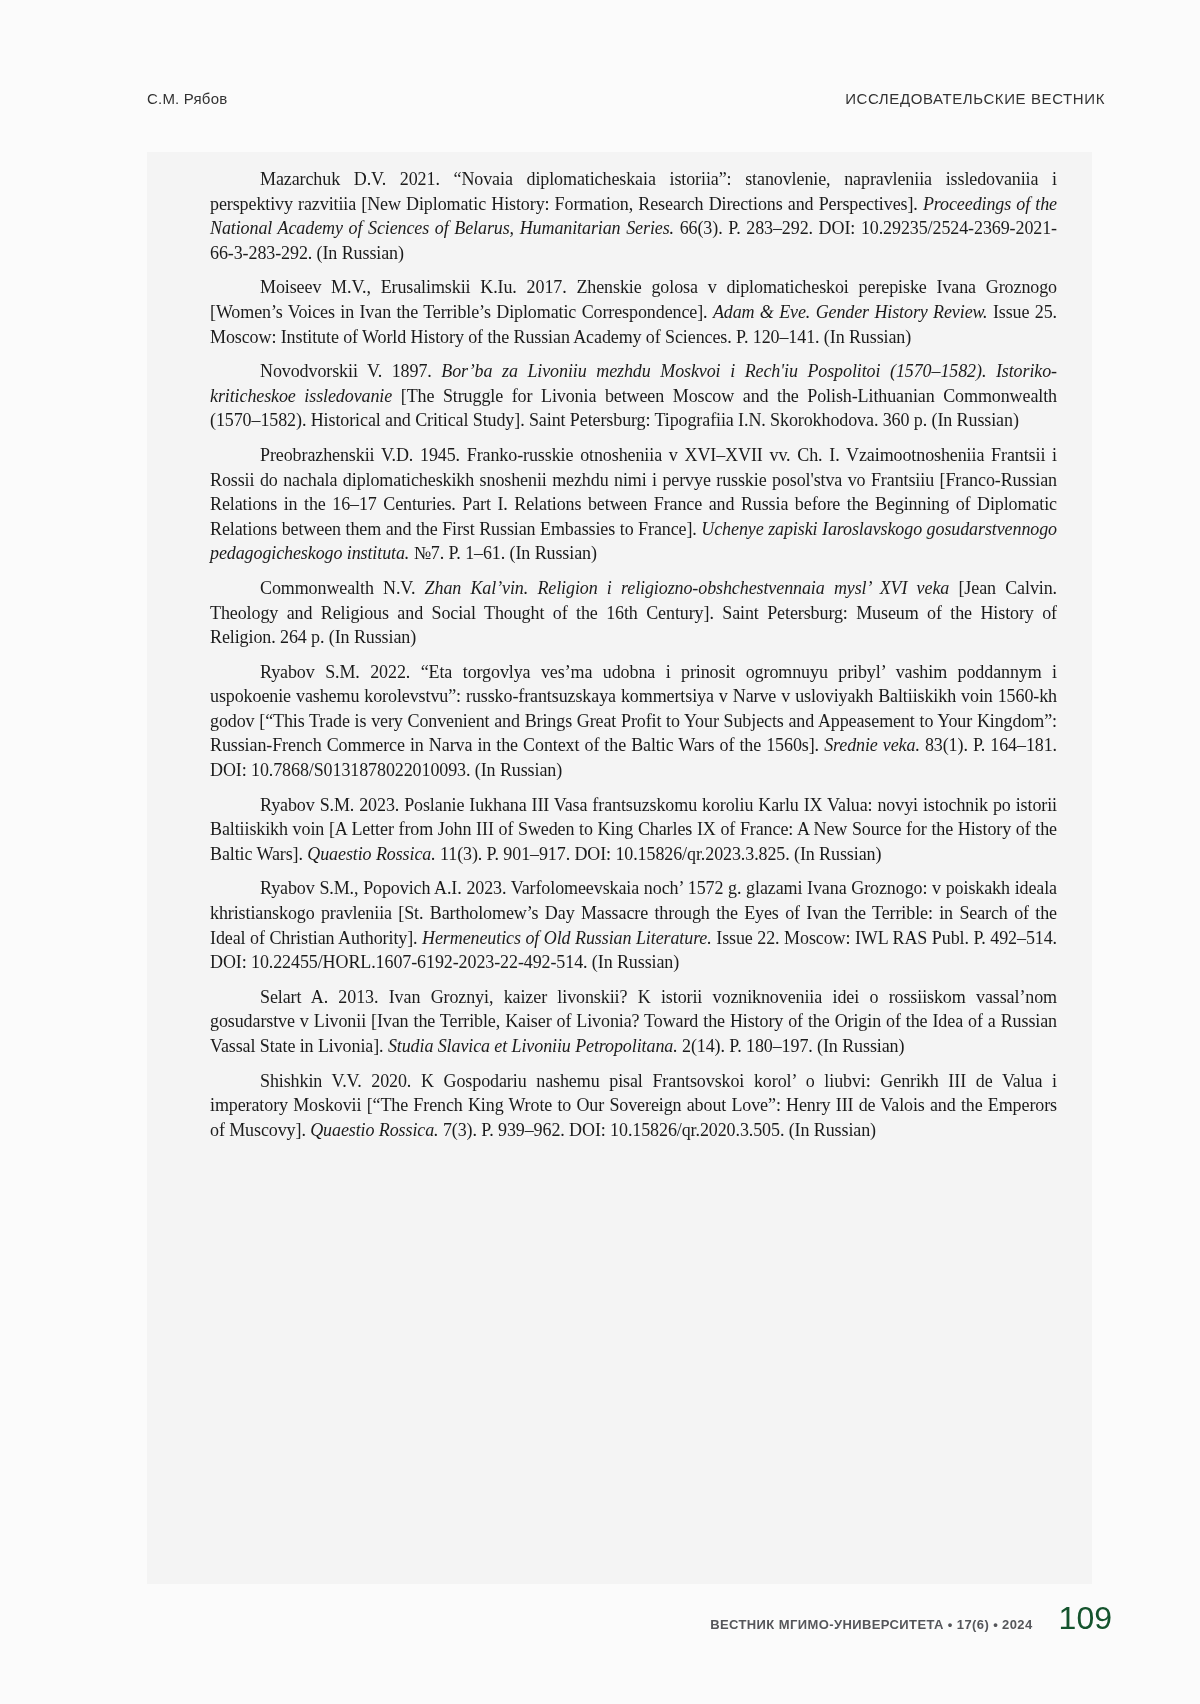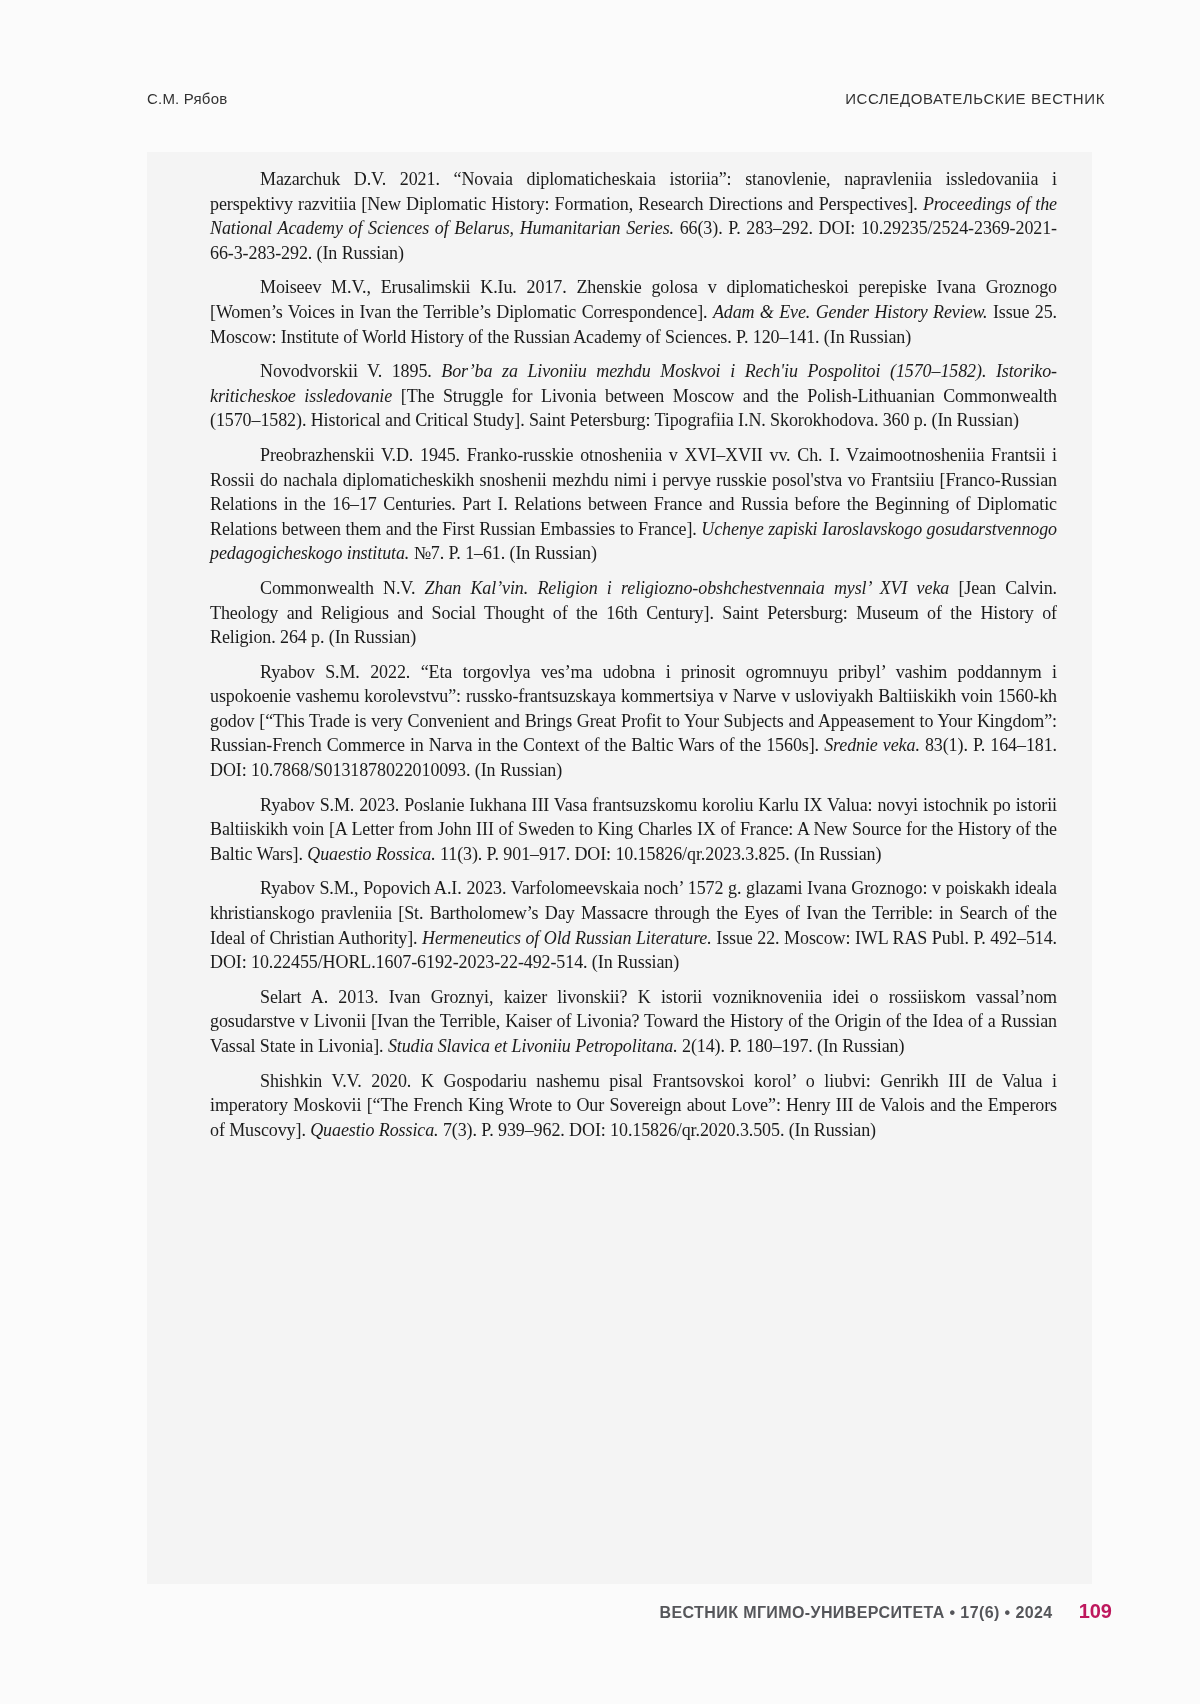--- a/index.html
+++ b/index.html
@@ -36,40 +36,40 @@
     letter-spacing: -0.1px;
   }
   .refs p.ref span.it { font-style: italic; }
   .page-footer {
     position: absolute;
     right: 88px; top: 1600px;
     display: flex; align-items: baseline; gap: 26px;
     font-family: "Liberation Sans", sans-serif;
   }
   .journal-line {
-    font-size: 16px; font-weight: bold;
+    font-size: 13px; font-weight: bold;
     color: #55565a; letter-spacing: 0.4px;
   }
   .page-number {
-    font-size: 20px; font-weight: bold; color: #be185d;
+    font-size: 32px; font-weight: normal; color: #14532d;
   }
 </style>
 </head>
 <body>
 
 <div class="page-header">
   <span class="author">С.М. Рябов</span>
   <span class="section">ИССЛЕДОВАТЕЛЬСКИЕ ВЕСТНИК</span>
 </div>
 
 <div class="content-box">
   <div class="refs">
       <p class="ref"><span>Mazarchuk D.V. 2021. “Novaia diplomaticheskaia istoriia”: stanovlenie, napravleniia issledovaniia i perspektivy razvitiia [New Diplomatic History: Formation, Research Directions and Perspectives]. </span><span class="it">Proceedings of the National Academy of Sciences of Belarus, Humanitarian Series.</span><span> 66(3). P. 283–292. DOI: 10.29235/2524-2369-2021-66-3-283-292. (In Russian)</span></p>
       <p class="ref"><span>Moiseev M.V., Erusalimskii K.Iu. 2017. Zhenskie golosa v diplomaticheskoi perepiske Ivana Groznogo [Women’s Voices in Ivan the Terrible’s Diplomatic Correspondence]. </span><span class="it">Adam &amp; Eve. Gender History Review.</span><span> Issue 25. Moscow: Institute of World History of the Russian Academy of Sciences. P. 120–141. (In Russian)</span></p>
-      <p class="ref"><span>Novodvorskii V. 1895. </span><span class="it">Bor’ba za Livoniiu mezhdu Moskvoi i Rech'iu Pospolitoi (1570–1582). Istoriko-kriticheskoe issledovanie</span><span> [The Struggle for Livonia between Moscow and the Polish-Lithuanian Commonwealth (1570–1582). Historical and Critical Study]. Saint Petersburg: Tipografiia I.N. Skorokhodova. 360 p. (In Russian)</span></p>
+      <p class="ref"><span>Novodvorskii V. 1897. </span><span class="it">Bor’ba za Livoniiu mezhdu Moskvoi i Rech'iu Pospolitoi (1570–1582). Istoriko-kriticheskoe issledovanie</span><span> [The Struggle for Livonia between Moscow and the Polish-Lithuanian Commonwealth (1570–1582). Historical and Critical Study]. Saint Petersburg: Tipografiia I.N. Skorokhodova. 360 p. (In Russian)</span></p>
       <p class="ref"><span>Preobrazhenskii V.D. 1945. Franko-russkie otnosheniia v XVI–XVII vv. Ch. I. Vzaimootnosheniia Frantsii i Rossii do nachala diplomaticheskikh snoshenii mezhdu nimi i pervye russkie posol'stva vo Frantsiiu [Franco-Russian Relations in the 16–17 Centuries. Part I. Relations between France and Russia before the Beginning of Diplomatic Relations between them and the First Russian Embassies to France]. </span><span class="it">Uchenye zapiski Iaroslavskogo gosudarstvennogo pedagogicheskogo instituta.</span><span> №7. P. 1–61. (In Russian)</span></p>
       <p class="ref"><span>Commonwealth N.V. </span><span class="it">Zhan Kal’vin. Religion i religiozno-obshchestvennaia mysl’ XVI veka</span><span> [Jean Calvin. Theology and Religious and Social Thought of the 16th Century]. Saint Petersburg: Museum of the History of Religion. 264 p. (In Russian)</span></p>
       <p class="ref"><span>Ryabov S.M. 2022. “Eta torgovlya ves’ma udobna i prinosit ogromnuyu pribyl’ vashim poddannym i uspokoenie vashemu korolevstvu”: russko-frantsuzskaya kommertsiya v Narve v usloviyakh Baltiiskikh voin 1560-kh godov [“This Trade is very Convenient and Brings Great Profit to Your Subjects and Appeasement to Your Kingdom”: Russian-French Commerce in Narva in the Context of the Baltic Wars of the 1560s]. </span><span class="it">Srednie veka.</span><span> 83(1). P. 164–181. DOI: 10.7868/S0131878022010093. (In Russian)</span></p>
       <p class="ref"><span>Ryabov S.M. 2023. Poslanie Iukhana III Vasa frantsuzskomu koroliu Karlu IX Valua: novyi istochnik po istorii Baltiiskikh voin [A Letter from John III of Sweden to King Charles IX of France: A New Source for the History of the Baltic Wars]. </span><span class="it">Quaestio Rossica.</span><span> 11(3). P. 901–917. DOI: 10.15826/qr.2023.3.825. (In Russian)</span></p>
       <p class="ref"><span>Ryabov S.M., Popovich A.I. 2023. Varfolomeevskaia noch’ 1572 g. glazami Ivana Groznogo: v poiskakh ideala khristianskogo pravleniia [St. Bartholomew’s Day Massacre through the Eyes of Ivan the Terrible: in Search of the Ideal of Christian Authority]. </span><span class="it">Hermeneutics of Old Russian Literature.</span><span> Issue 22. Moscow: IWL RAS Publ. P. 492–514. DOI: 10.22455/HORL.1607-6192-2023-22-492-514. (In Russian)</span></p>
       <p class="ref"><span>Selart A. 2013. Ivan Groznyi, kaizer livonskii? K istorii vozniknoveniia idei o rossiiskom vassal’nom gosudarstve v Livonii [Ivan the Terrible, Kaiser of Livonia? Toward the History of the Origin of the Idea of a Russian Vassal State in Livonia]. </span><span class="it">Studia Slavica et Livoniiu Petropolitana.</span><span> 2(14). P. 180–197. (In Russian)</span></p>
       <p class="ref"><span>Shishkin V.V. 2020. K Gospodariu nashemu pisal Frantsovskoi korol’ o liubvi: Genrikh III de Valua i imperatory Moskovii [“The French King Wrote to Our Sovereign about Love”: Henry III de Valois and the Emperors of Muscovy]. </span><span class="it">Quaestio Rossica.</span><span> 7(3). P. 939–962. DOI: 10.15826/qr.2020.3.505. (In Russian)</span></p>
     </div>
 </div>
 

